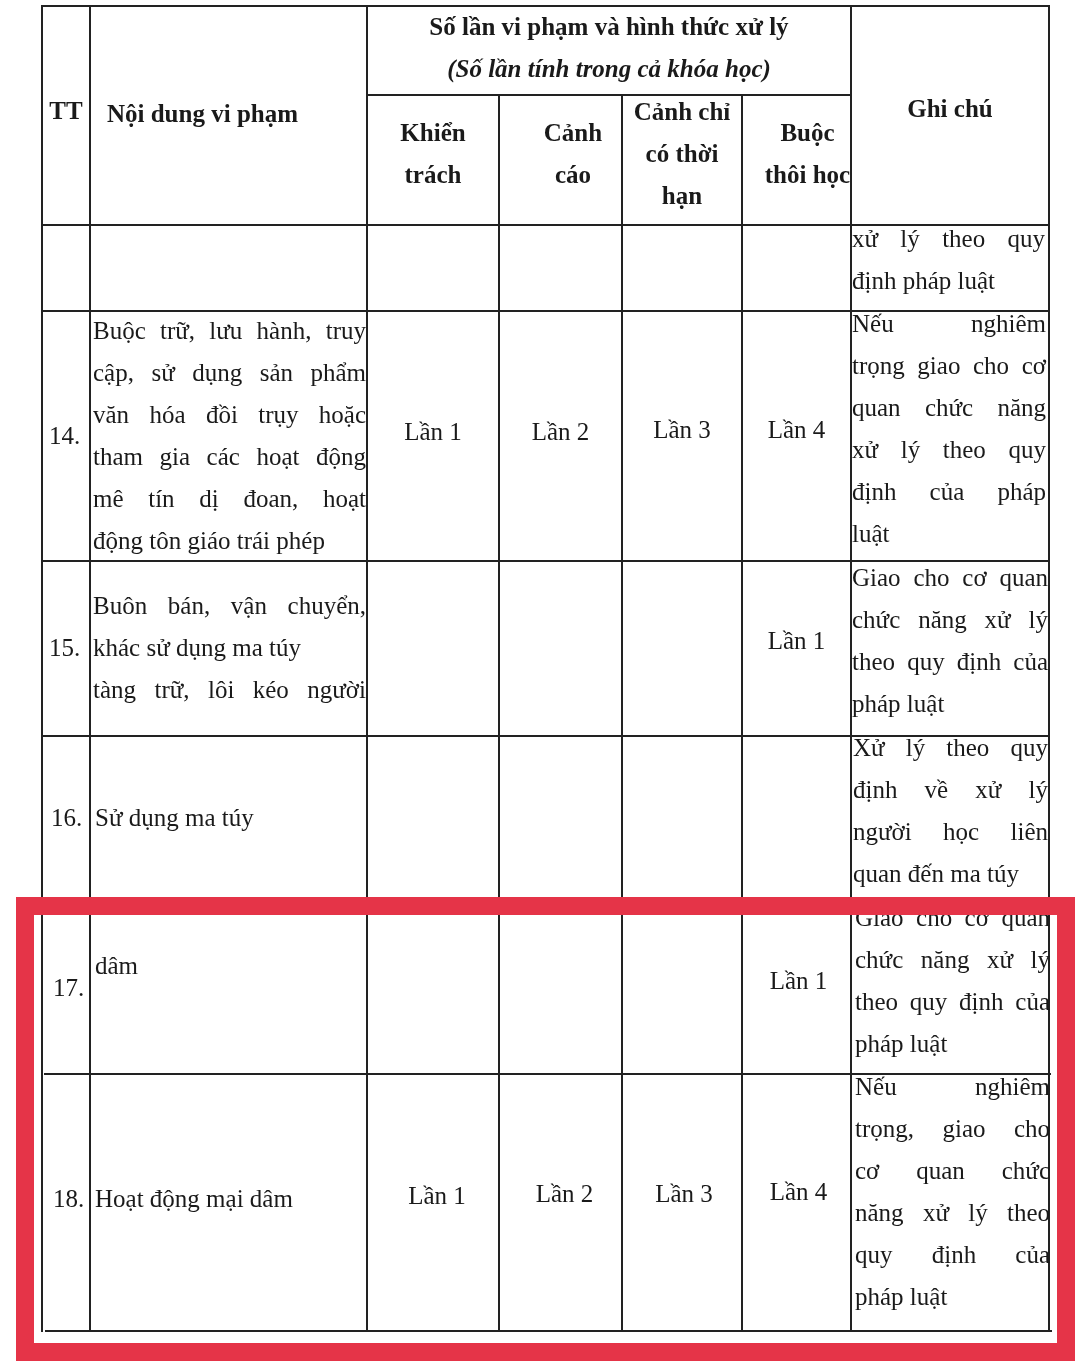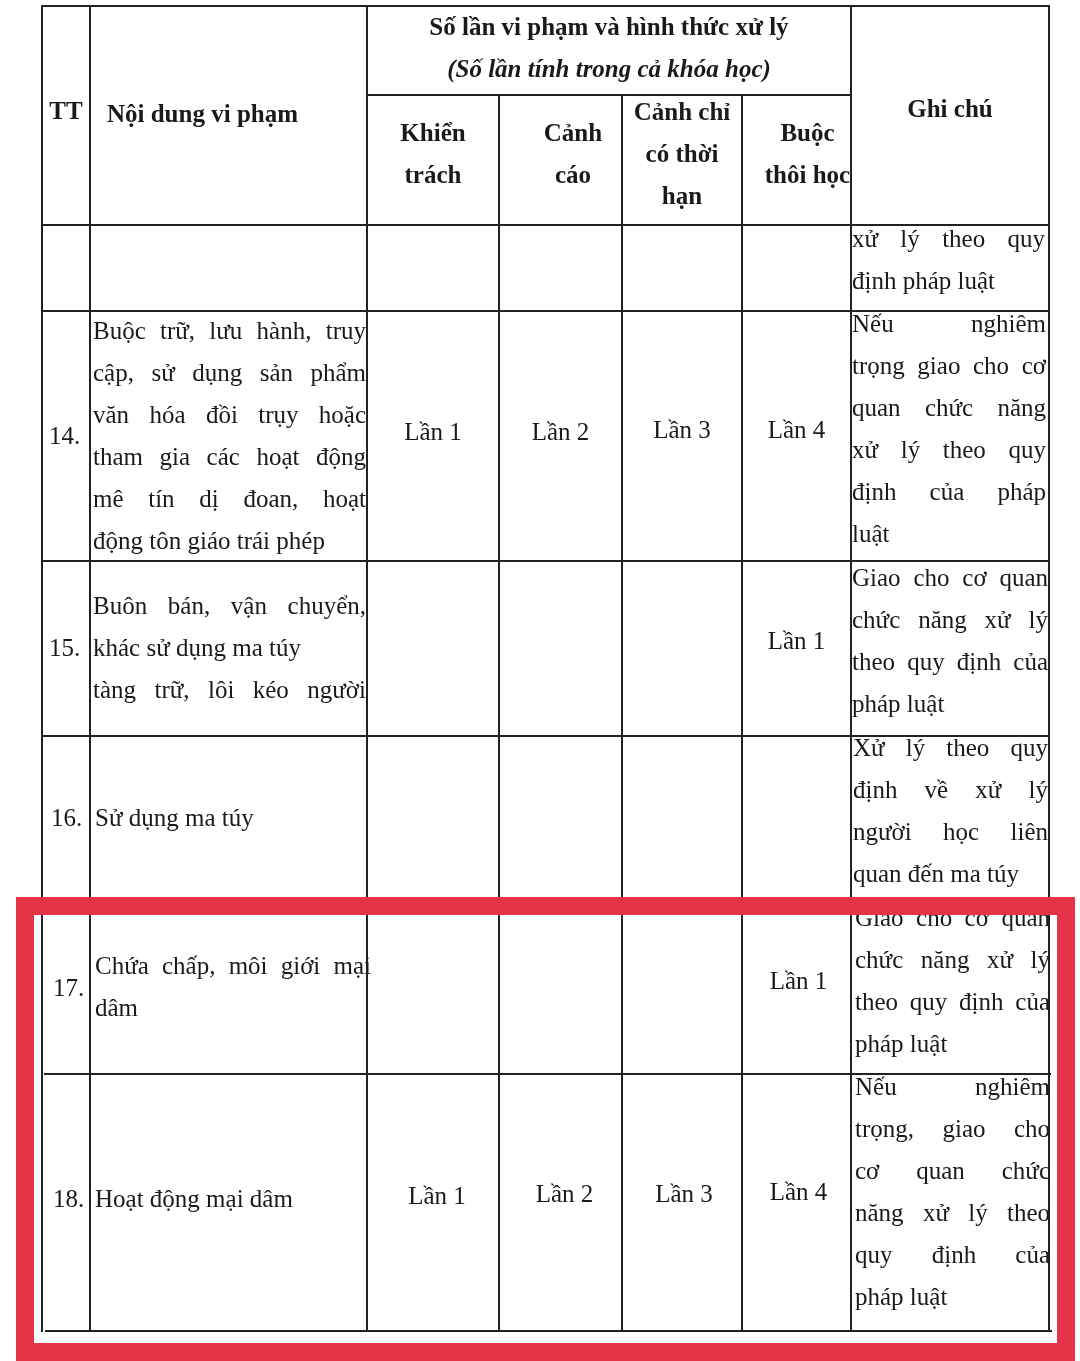--- a/index.html
+++ b/index.html
@@ -120,21 +120,20 @@
     <span class="note-line">Xử lý theo quy</span>
     <span class="note-line">định về xử lý</span>
     <span class="note-line">người học liên</span>
     <span class="note-line l">quan đến ma túy</span>
   </div>
 </div>
 
 <div>
   <div class="cell txt" style="left:53px; top:967px;">17.</div>
   <div class="cell txt" style="left:95px; top:945px; width:276px;">
-    <span class="note-line">Chứa chấp, môi giới mại</span>
     <span class="note-line l">dâm</span>
   </div>
   <div class="cell txt center" style="left:745px; top:960px; width:107px;">Lần 1</div>
   <div class="cell txt" style="left:855px; top:897px; width:195px;">
     <span class="note-line">Giao cho cơ quan</span>
     <span class="note-line">chức năng xử lý</span>
     <span class="note-line">theo quy định của</span>
     <span class="note-line l">pháp luật</span>
   </div>
 </div>

